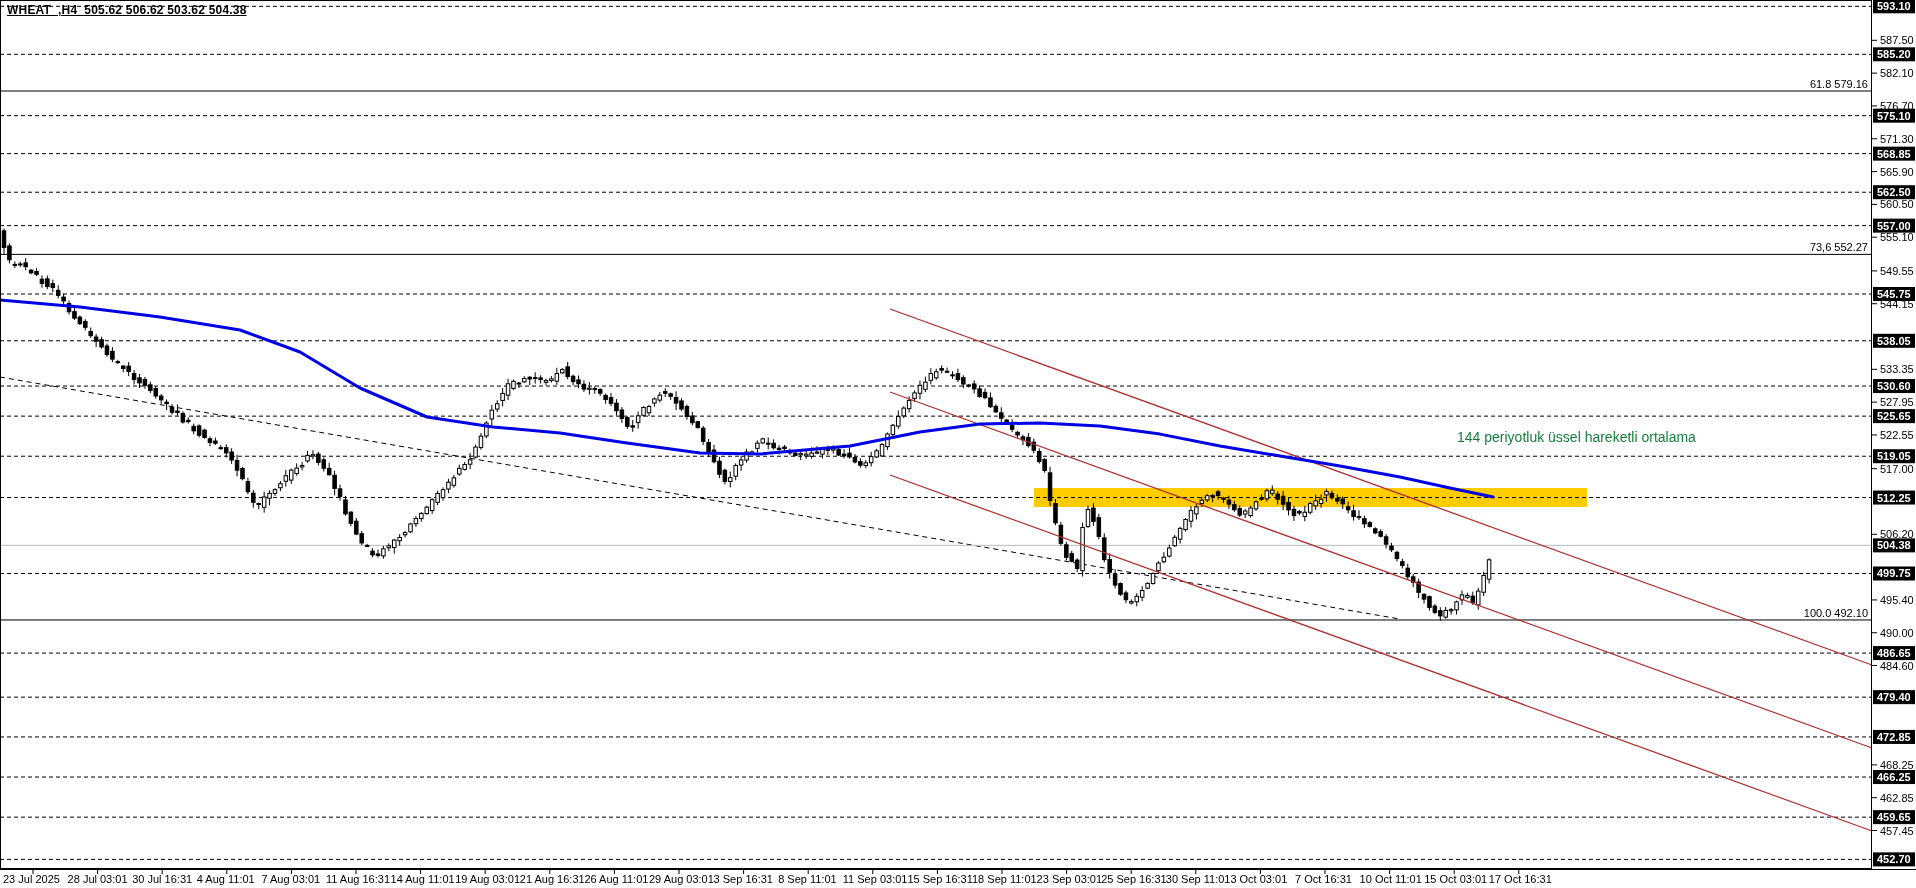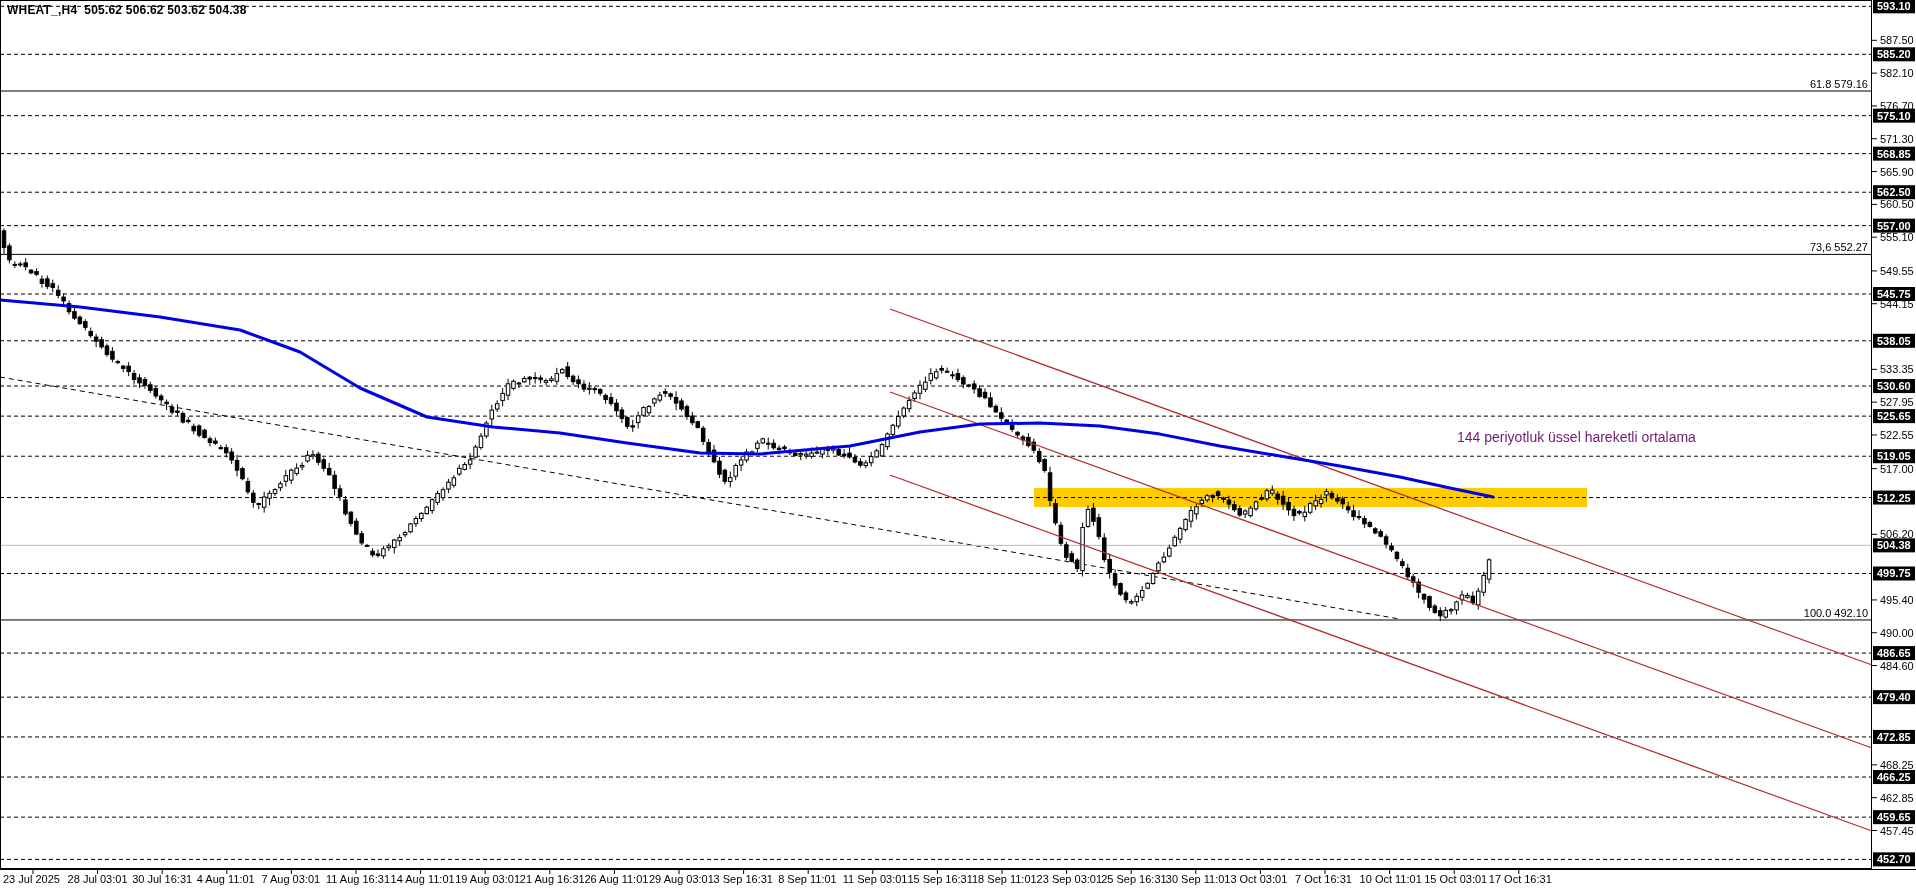--- a/index.html
+++ b/index.html
@@ -1,20 +1,20 @@
 <!DOCTYPE html>
 <html><head>
 <meta charset="utf-8">
 <style>
   html,body{margin:0;padding:0;background:#ffffff;width:1916px;height:888px;overflow:hidden;
     font-family:"Liberation Sans",sans-serif;}
   #chart-window{position:relative;width:1916px;height:888px;background:#fff;}
   #chart-svg{position:absolute;left:0;top:0;}
   .ohlc-readout{position:absolute;left:7px;top:3px;font-size:12px;font-weight:bold;color:#000;
-    letter-spacing:0.2px;white-space:pre;}
+    letter-spacing:0.2px;white-space:pre;text-decoration:underline;}
   .ema-note{position:absolute;font-size:14px;font-weight:400;color:#0000ff;white-space:nowrap;}
 </style>
 </head>
 <body>
 
 <div id="chart-window">
   <svg id="chart-svg" width="1916" height="888">
       <g>
         <rect x="1034" y="488.00583999999947" width="553" height="18.957120000000373" fill="#ffcc00"></rect>
       </g>
@@ -747,14 +747,14 @@
         <text x="1295" y="883" fill="#000000" font-size="11px" font-family="&quot;Liberation Sans&quot;,sans-serif" text-anchor="start">7 Oct 16:31</text>
         <line x1="1389.6" y1="870" x2="1389.6" y2="874" stroke="#000" stroke-width="1"></line>
         <text x="1359.6" y="883" fill="#000000" font-size="11px" font-family="&quot;Liberation Sans&quot;,sans-serif" text-anchor="start">10 Oct 11:01</text>
         <line x1="1454.1999999999998" y1="870" x2="1454.1999999999998" y2="874" stroke="#000" stroke-width="1"></line>
         <text x="1424.1999999999998" y="883" fill="#000000" font-size="11px" font-family="&quot;Liberation Sans&quot;,sans-serif" text-anchor="start">15 Oct 03:01</text>
         <line x1="1518.8" y1="870" x2="1518.8" y2="874" stroke="#000" stroke-width="1"></line>
         <text x="1488.8" y="883" fill="#000000" font-size="11px" font-family="&quot;Liberation Sans&quot;,sans-serif" text-anchor="start">17 Oct 16:31</text>
       </g>
     </svg>
   <div class="ohlc-readout">WHEAT_,H4  505.62 506.62 503.62 504.38</div>
-  <div class="ema-note" id="ema-note" style="left: 1457px; top: 429px; color: #701a75;">144 periyotluk üssel hareketli ortalama</div>
+  <div class="ema-note" id="ema-note" style="left: 1457px; top: 429px; color: #15803d;">144 periyotluk üssel hareketli ortalama</div>
 </div>
 
 </body></html>

